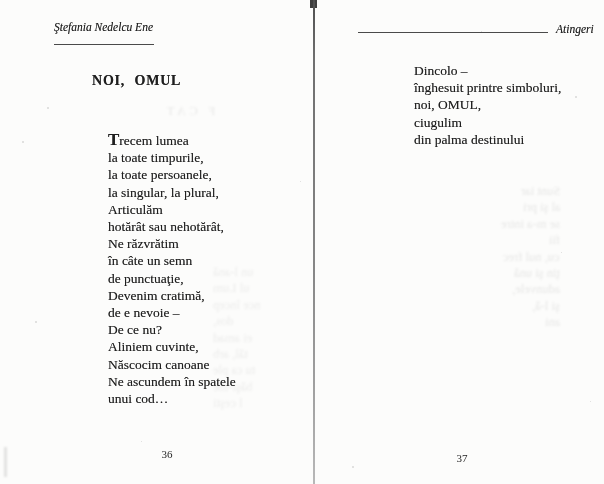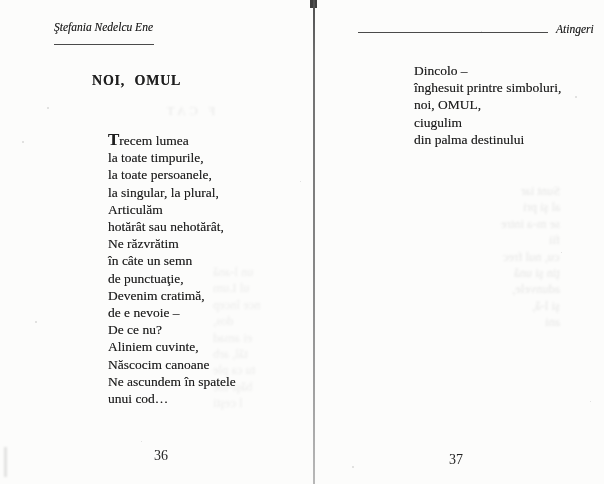--- a/index.html
+++ b/index.html
@@ -34,21 +34,21 @@
     position:absolute;top:73px;left:92px;
     font-weight:bold;font-size:14px;letter-spacing:.8px;word-spacing:5px;
     text-shadow:0 0 .5px rgba(20,20,20,.6);
   }
   
   .poem{position:absolute;font-size:13.5px;line-height:17.2px;text-shadow:0 0 .45px rgba(25,25,25,.5);}
   .poem-left{top:131px;left:108px;}
   .poem-right{top:62px;left:414px;}
   .drop-cap{font-size:17px;font-weight:600;}
   
-  .page-number{position:absolute;font-size:14px;width:26px;text-align:left;}
+  .page-number{position:absolute;font-size:11px;width:26px;text-align:center;}
   .page-number-left{top:448px;left:154px;}
   .page-number-right{top:452px;left:449px;}
   
   .ghost-block{position:absolute;display:flex;flex-direction:column;}
   .ghost-right{top:183px;left:410px;width:150px;align-items:flex-end;}
   .ghost-left{top:264px;left:213px;width:100px;align-items:flex-start;}
   .ghost-line{
     font-size:12.5px;line-height:16.4px;
     color:rgba(45,45,45,.11);
     transform:scaleX(-1);

